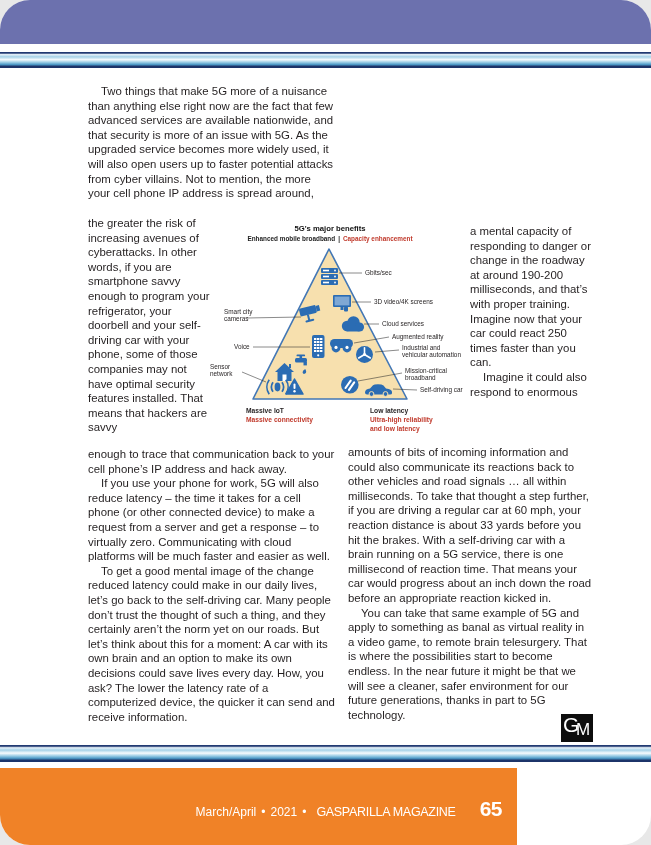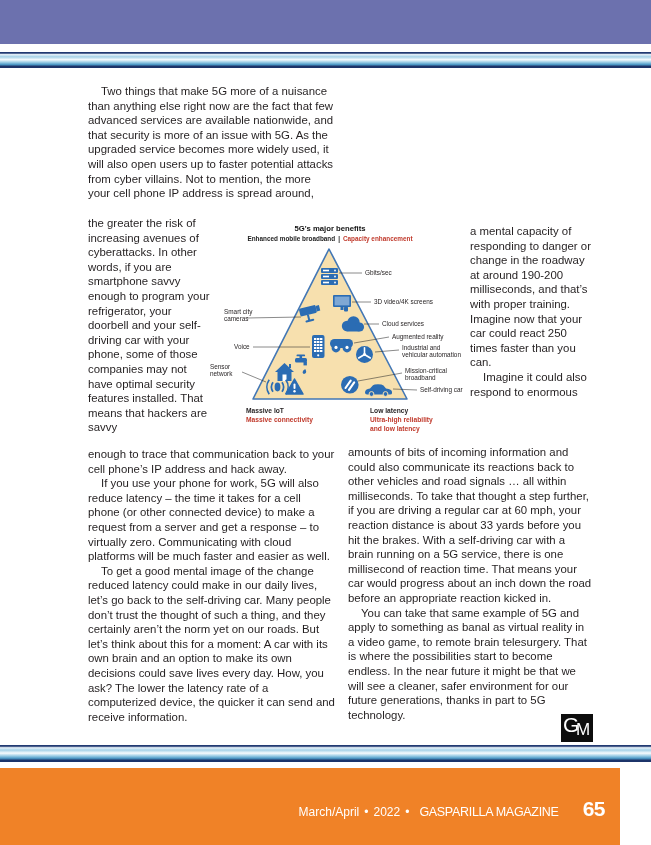--- a/index.html
+++ b/index.html
@@ -1,36 +1,37 @@
 <!DOCTYPE html>
 <html><head>
 <meta charset="utf-8">
 <style>
   * { box-sizing: border-box; }
   html,body { margin:0; padding:0; background:#e8e8e8; }
   .page {
     position:relative; width:651px; height:845px; background:#ffffff;
     font-family:"Liberation Sans", sans-serif; overflow:hidden;
     margin:0 auto;
+    border-radius:30px;
   }
   .band-purple { position:absolute; left:0; top:0; width:651px; height:44px; background:#6C71AE; }
   .stripe {
     position:absolute; left:0; width:651px; height:16px;
     background:linear-gradient(180deg,
       #223a72 0%, #223a72 7%,
       #e8f3fa 16%,
       #a6d2e8 30%,
       #f7fbfd 48%,
       #9ccee6 64%,
       #4e9bc8 78%,
       #1c3469 90%, #1c3469 100%);
   }
   #stripe-top { top:52px; }
   #stripe-bottom { top:745px; height:17px; }
-  .footer-band { position:absolute; left:0; top:768px; width:620px; height:77px; background:#F08227; }
+  .footer-band { position:absolute; left:0; top:768px; width:517px; height:77px; background:#F08227; }
   .footer-line {
     position:absolute; right:15px; top:29px; color:#ffffff;
     display:flex; align-items:baseline; white-space:nowrap;
   }
   .f-issue { font-size:12px; }
   .f-dot { font-size:12px; margin:0 5px; }
   .f-mag { font-size:12.5px; font-weight:normal; letter-spacing:-0.3px; margin-left:5px; }
   .f-page { font-size:21px; font-weight:bold; margin-left:24px; letter-spacing:-0.5px; }
 
   .txt { position:absolute; font-size:11.4px; line-height:14.6px; color:#231F20; }
@@ -254,20 +255,20 @@
     <span class="g">G</span>
     <span class="m">M</span>
   </div>
 
   <div class="stripe" id="stripe-bottom"></div>
 
   <div class="footer-band">
     <div class="footer-line">
       <span class="f-issue">March/April</span>
       <span class="f-dot">•</span>
-      <span class="f-issue">2022</span>
+      <span class="f-issue">2021</span>
       <span class="f-dot">•</span>
       <span class="f-mag">GASPARILLA MAGAZINE</span>
       <span class="f-page">65</span>
     </div>
   </div>
 
 </div>
 
 </body></html>

